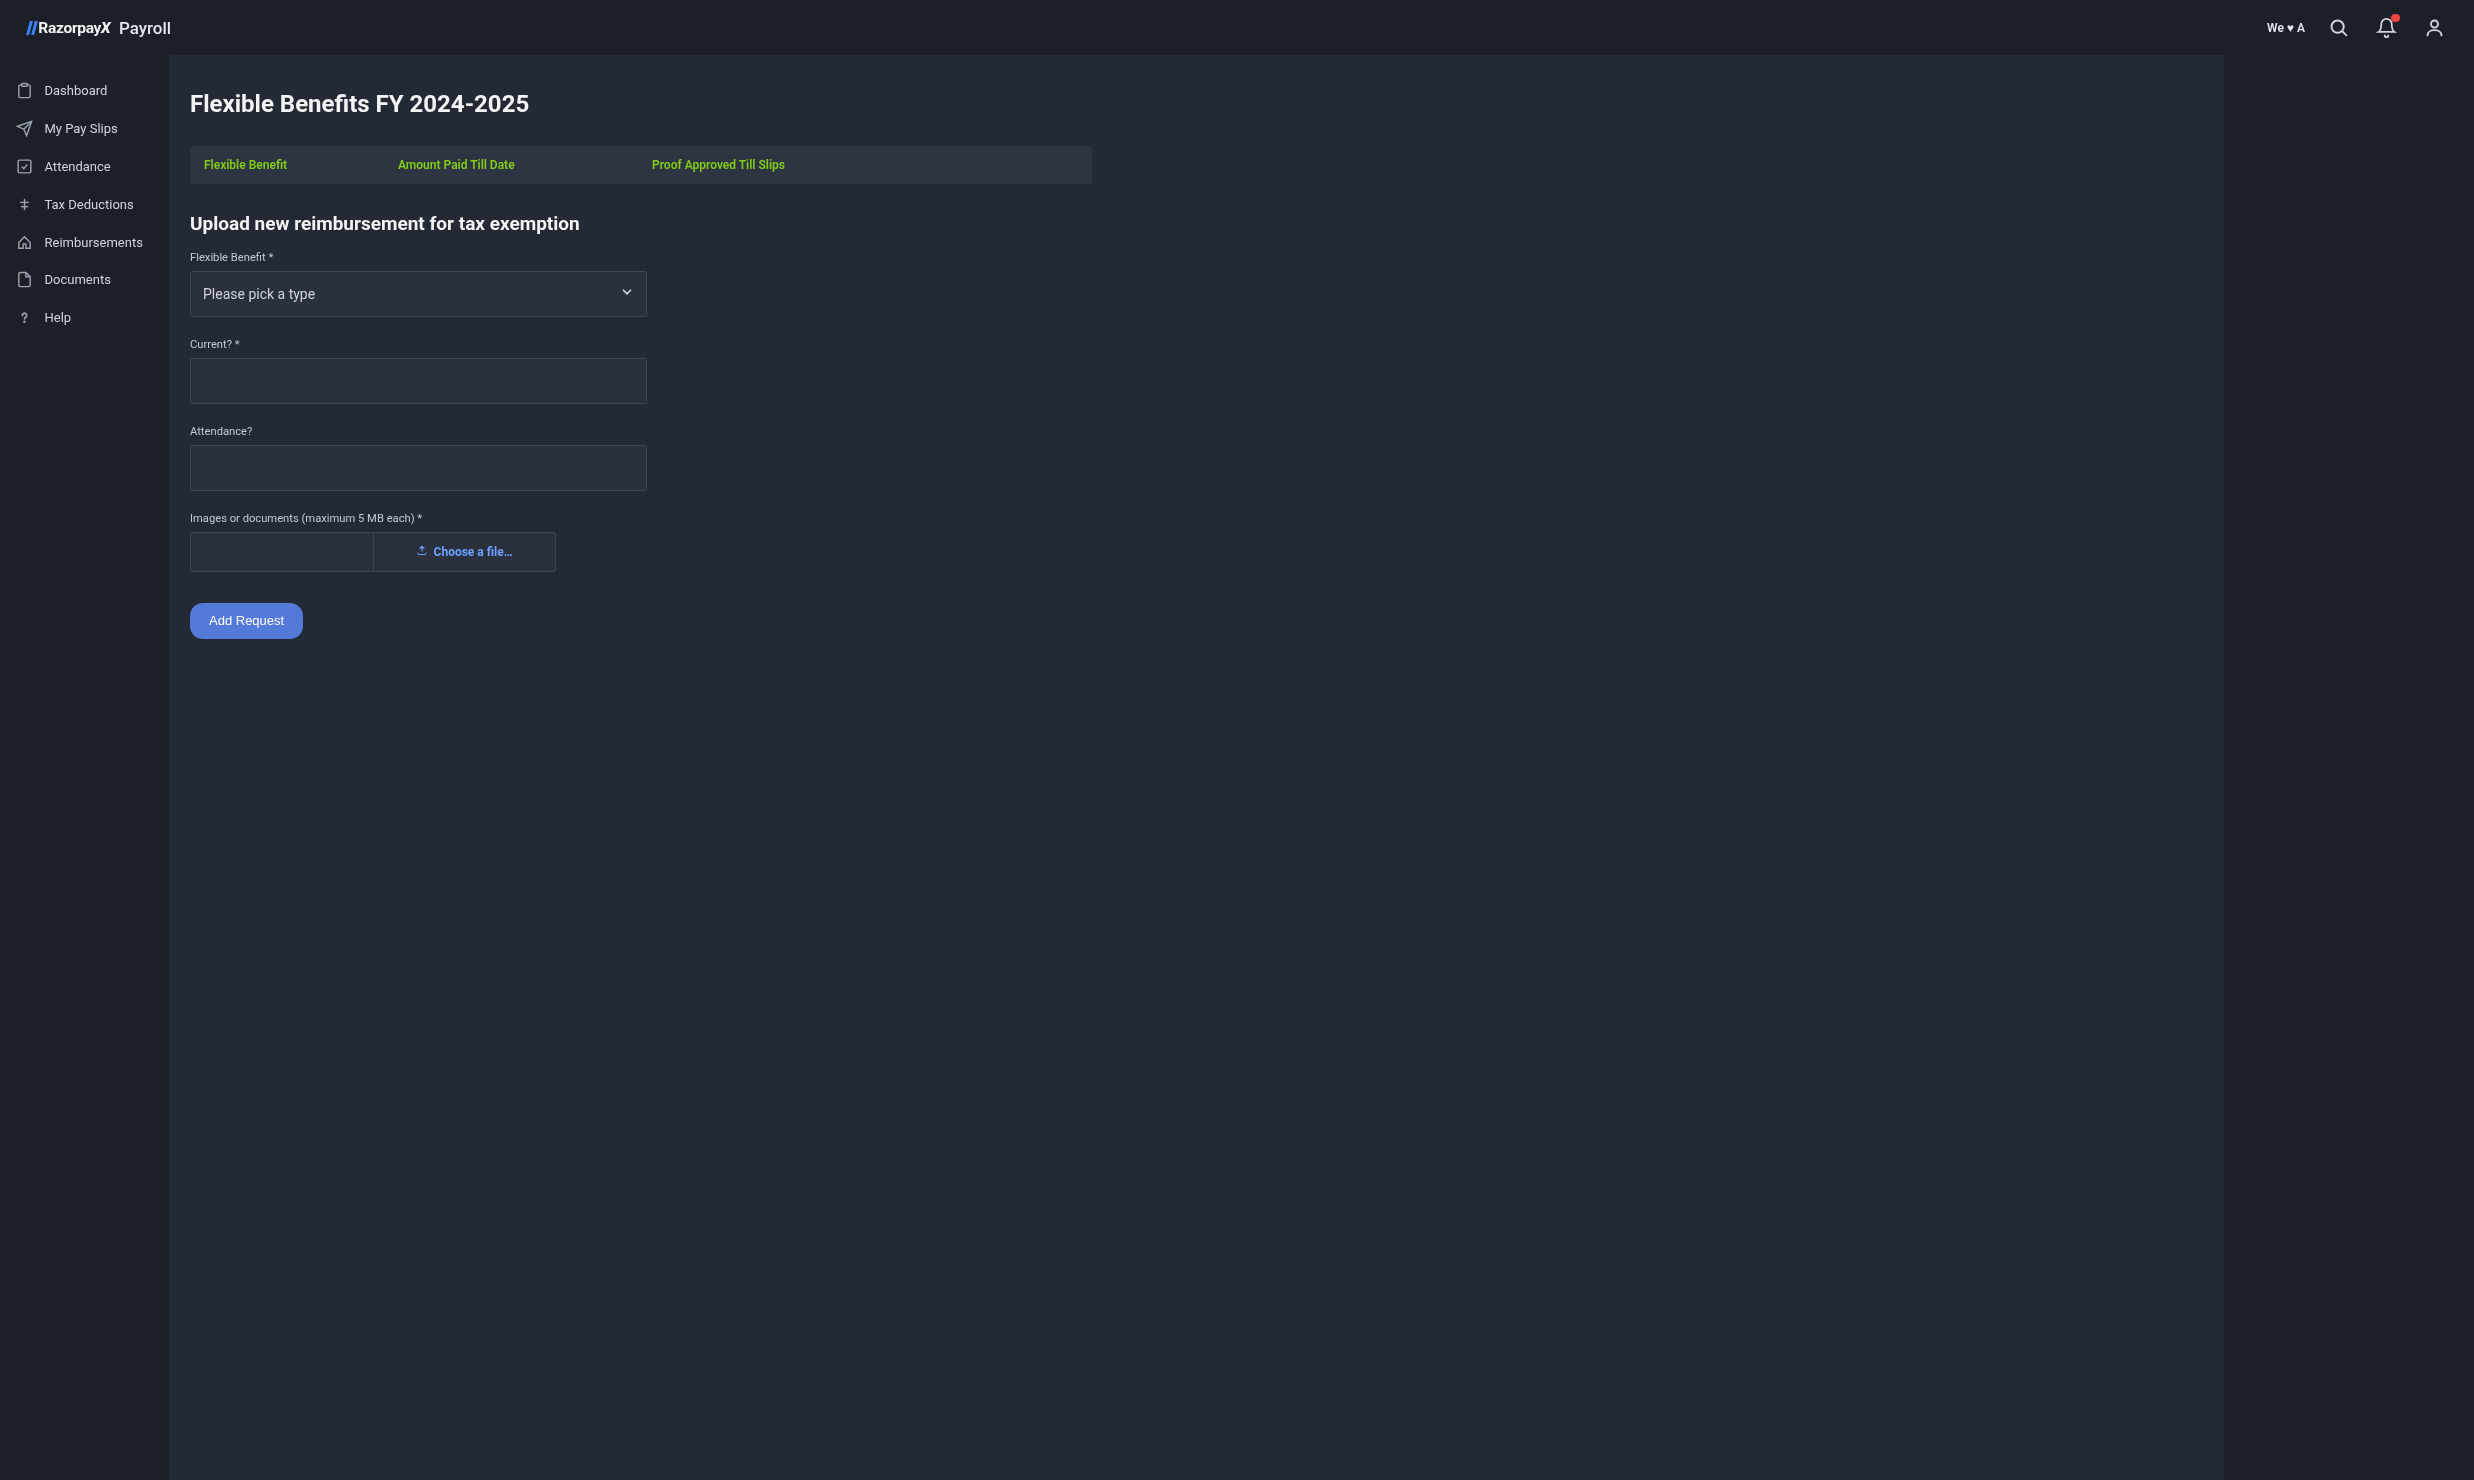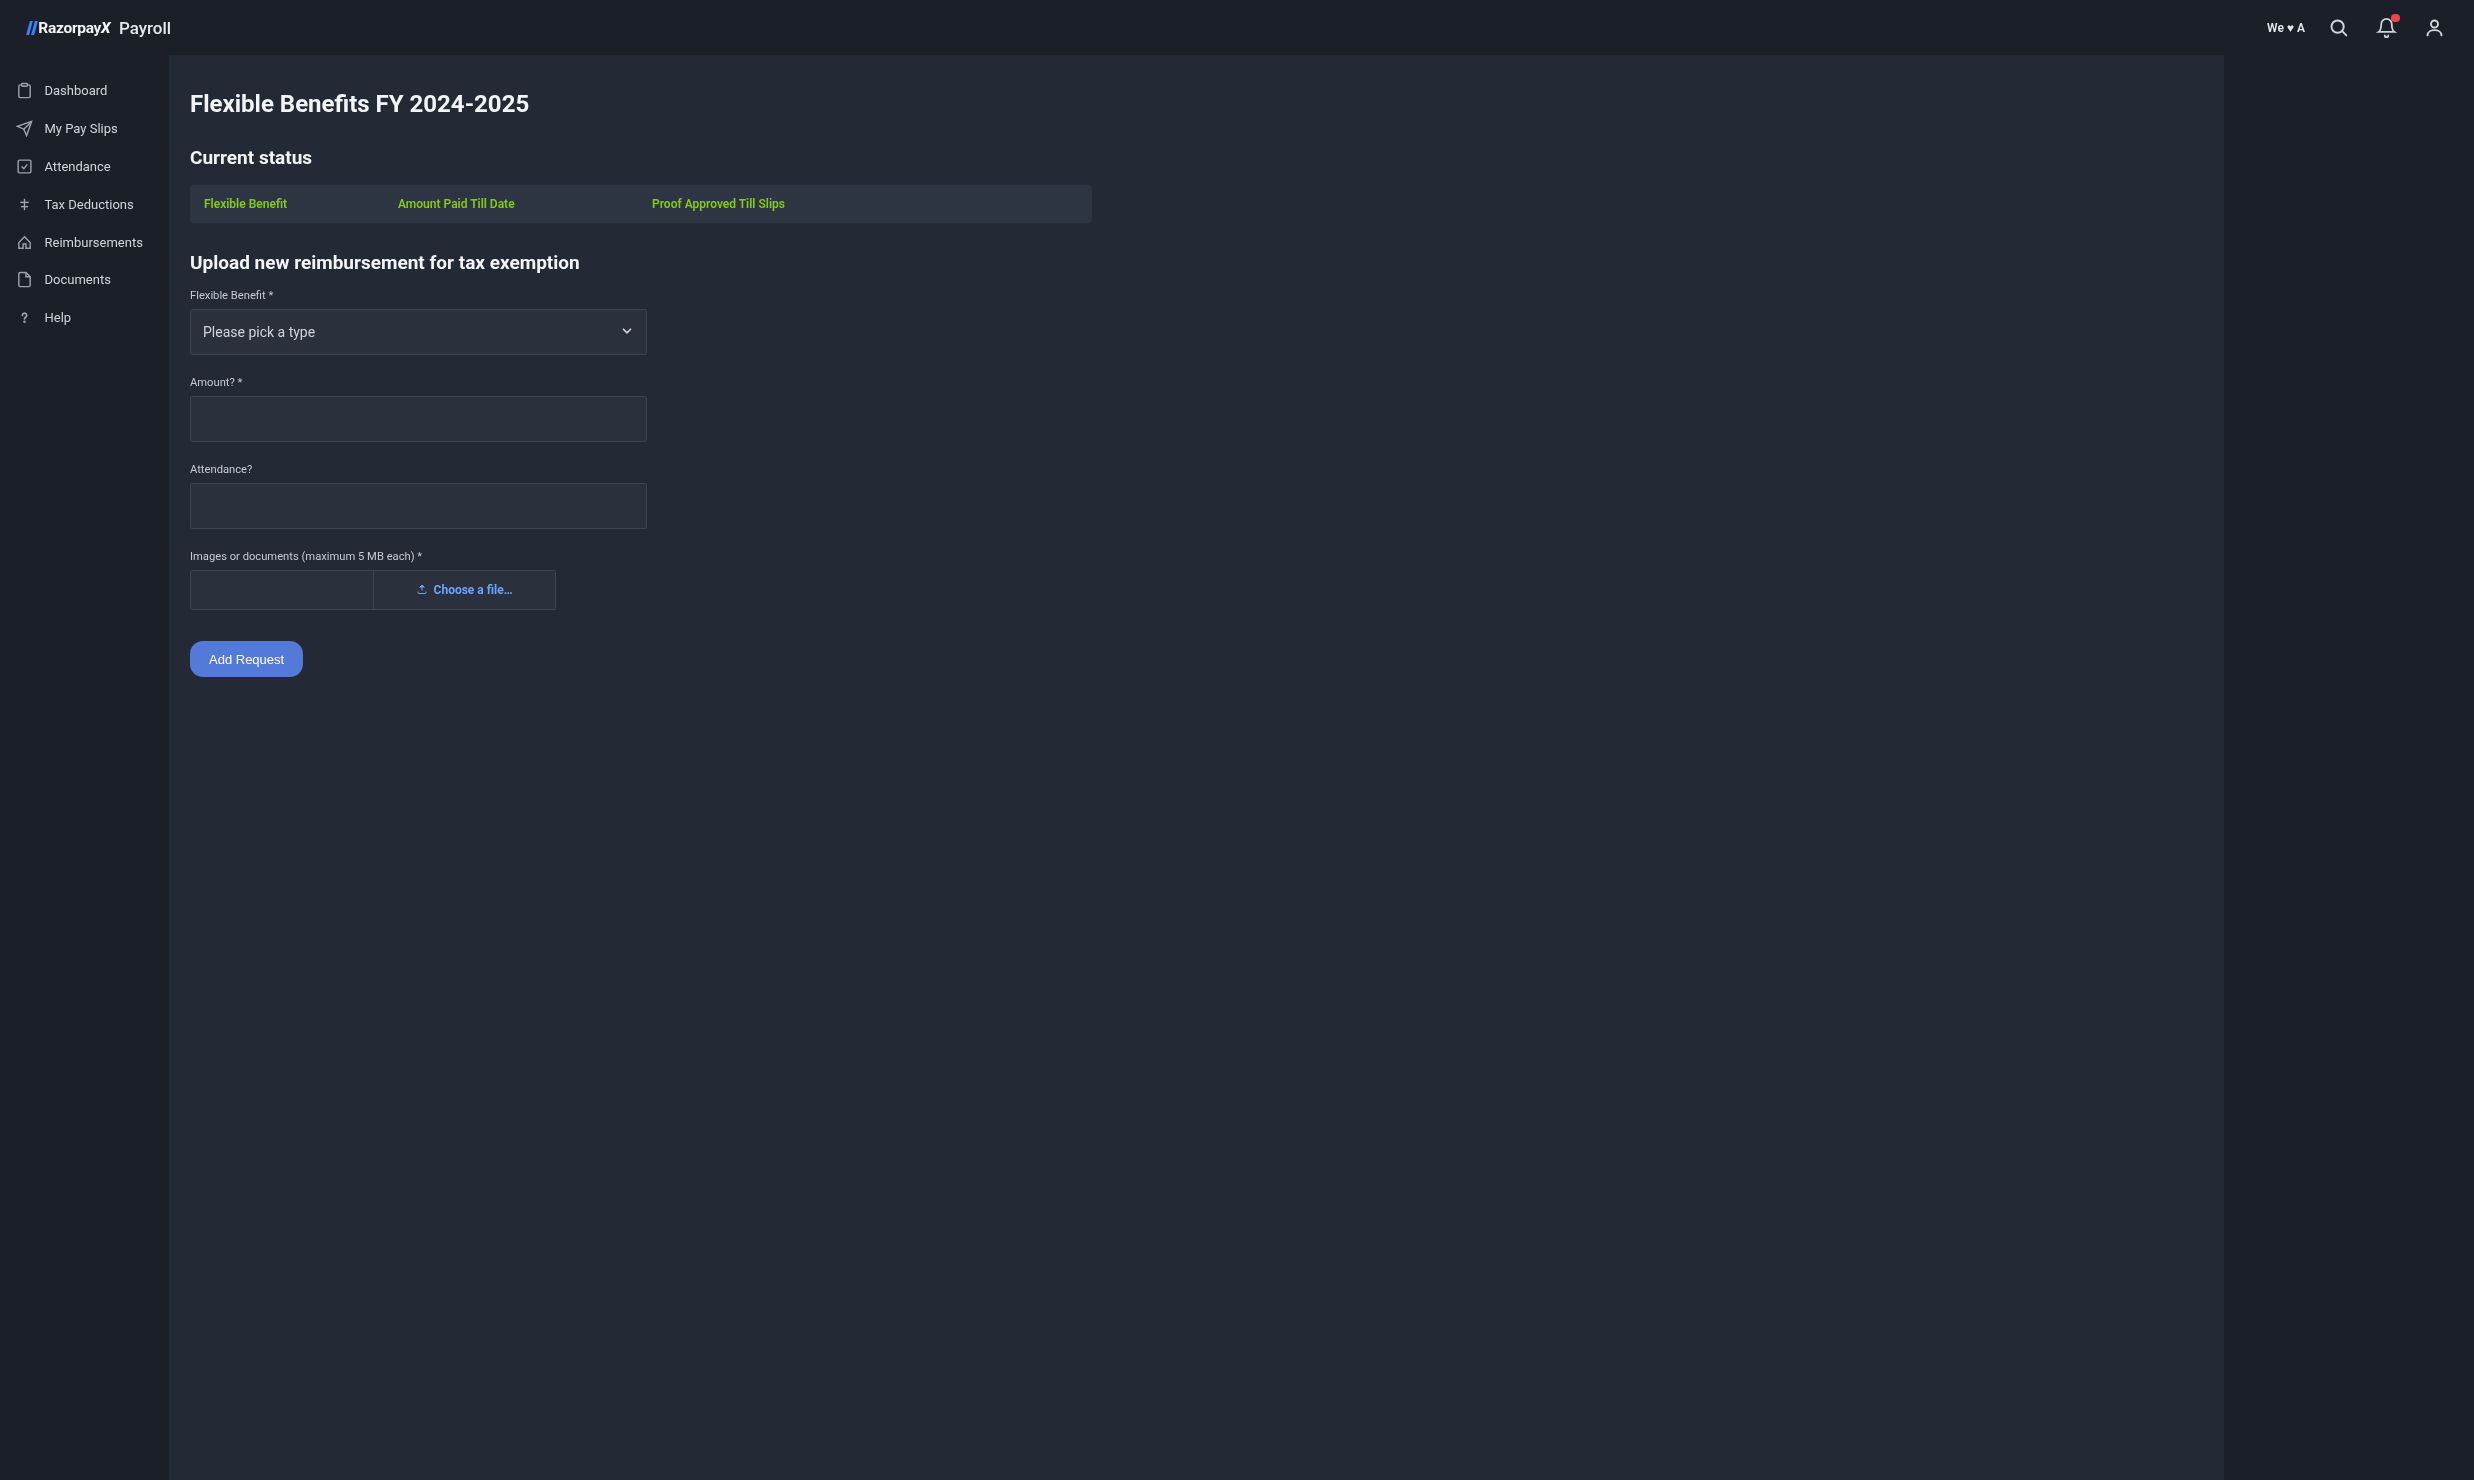--- a/index.html
+++ b/index.html
@@ -284,21 +284,20 @@
           <circle cx="12" cy="18" r="0.7" fill="#9ca3af"></circle>
         </svg>
       <span>Help</span>
     </div>
   </nav>
 
   <main class="main">
     <div class="main-inner">
       <h1 class="page-title">Flexible Benefits FY 2024-2025</h1>
 
-      <h2 class="section-title">Current status</h2>
       <div class="status-header">
         <div class="status-col c1">Flexible Benefit</div>
         <div class="status-col c2">Amount Paid Till Date</div>
         <div class="status-col c3">Proof Approved Till Slips</div>
       </div>
 
       <h2 class="section-title">Upload new reimbursement for tax exemption</h2>
 
       <div class="form-row">
         <label class="label">Flexible Benefit *</label>
@@ -306,21 +305,21 @@
           <span>Please pick a type</span>
           <span class="chev">
             <svg width="14" height="14" viewBox="0 0 24 24" fill="none" stroke-width="3" stroke-linecap="round">
                 <polyline points="6 9 12 15 18 9"></polyline>
               </svg>
           </span>
         </div>
       </div>
 
       <div class="form-row">
-        <label class="label">Amount? *</label>
+        <label class="label">Current? *</label>
         <div class="input"></div>
       </div>
 
       <div class="form-row">
         <label class="label">Attendance?</label>
         <div class="input"></div>
       </div>
 
       <div class="form-row">
         <label class="label">Images or documents (maximum 5 MB each) *</label>

